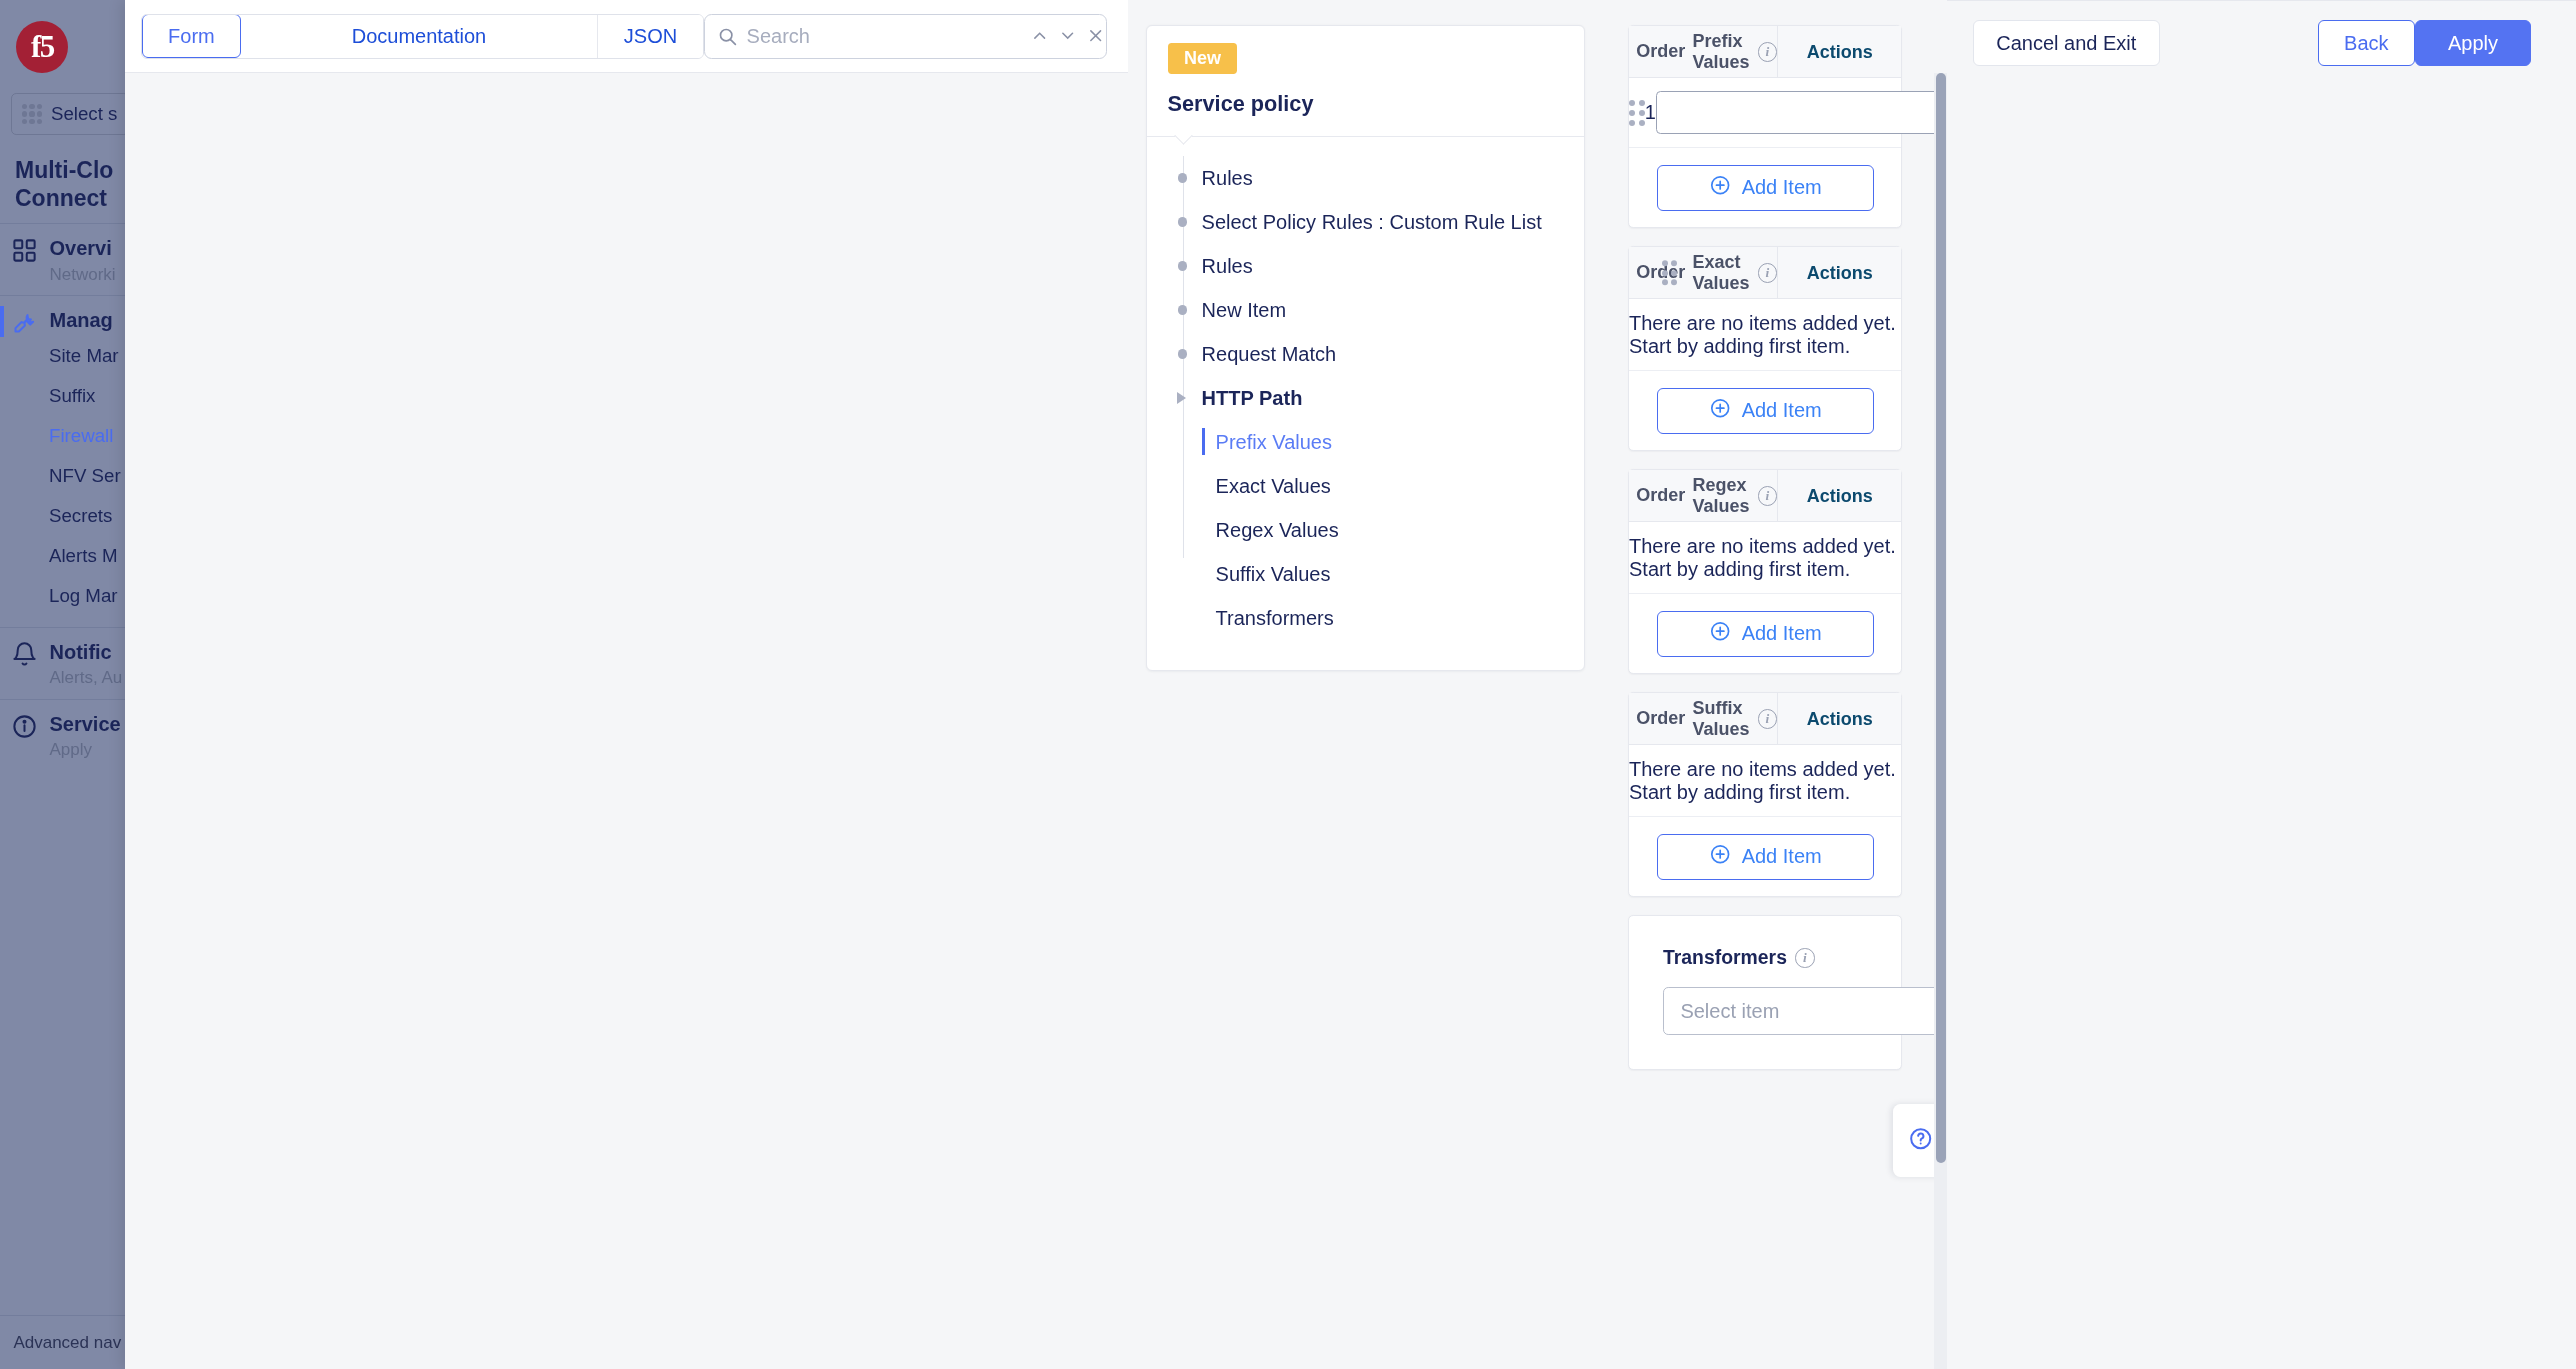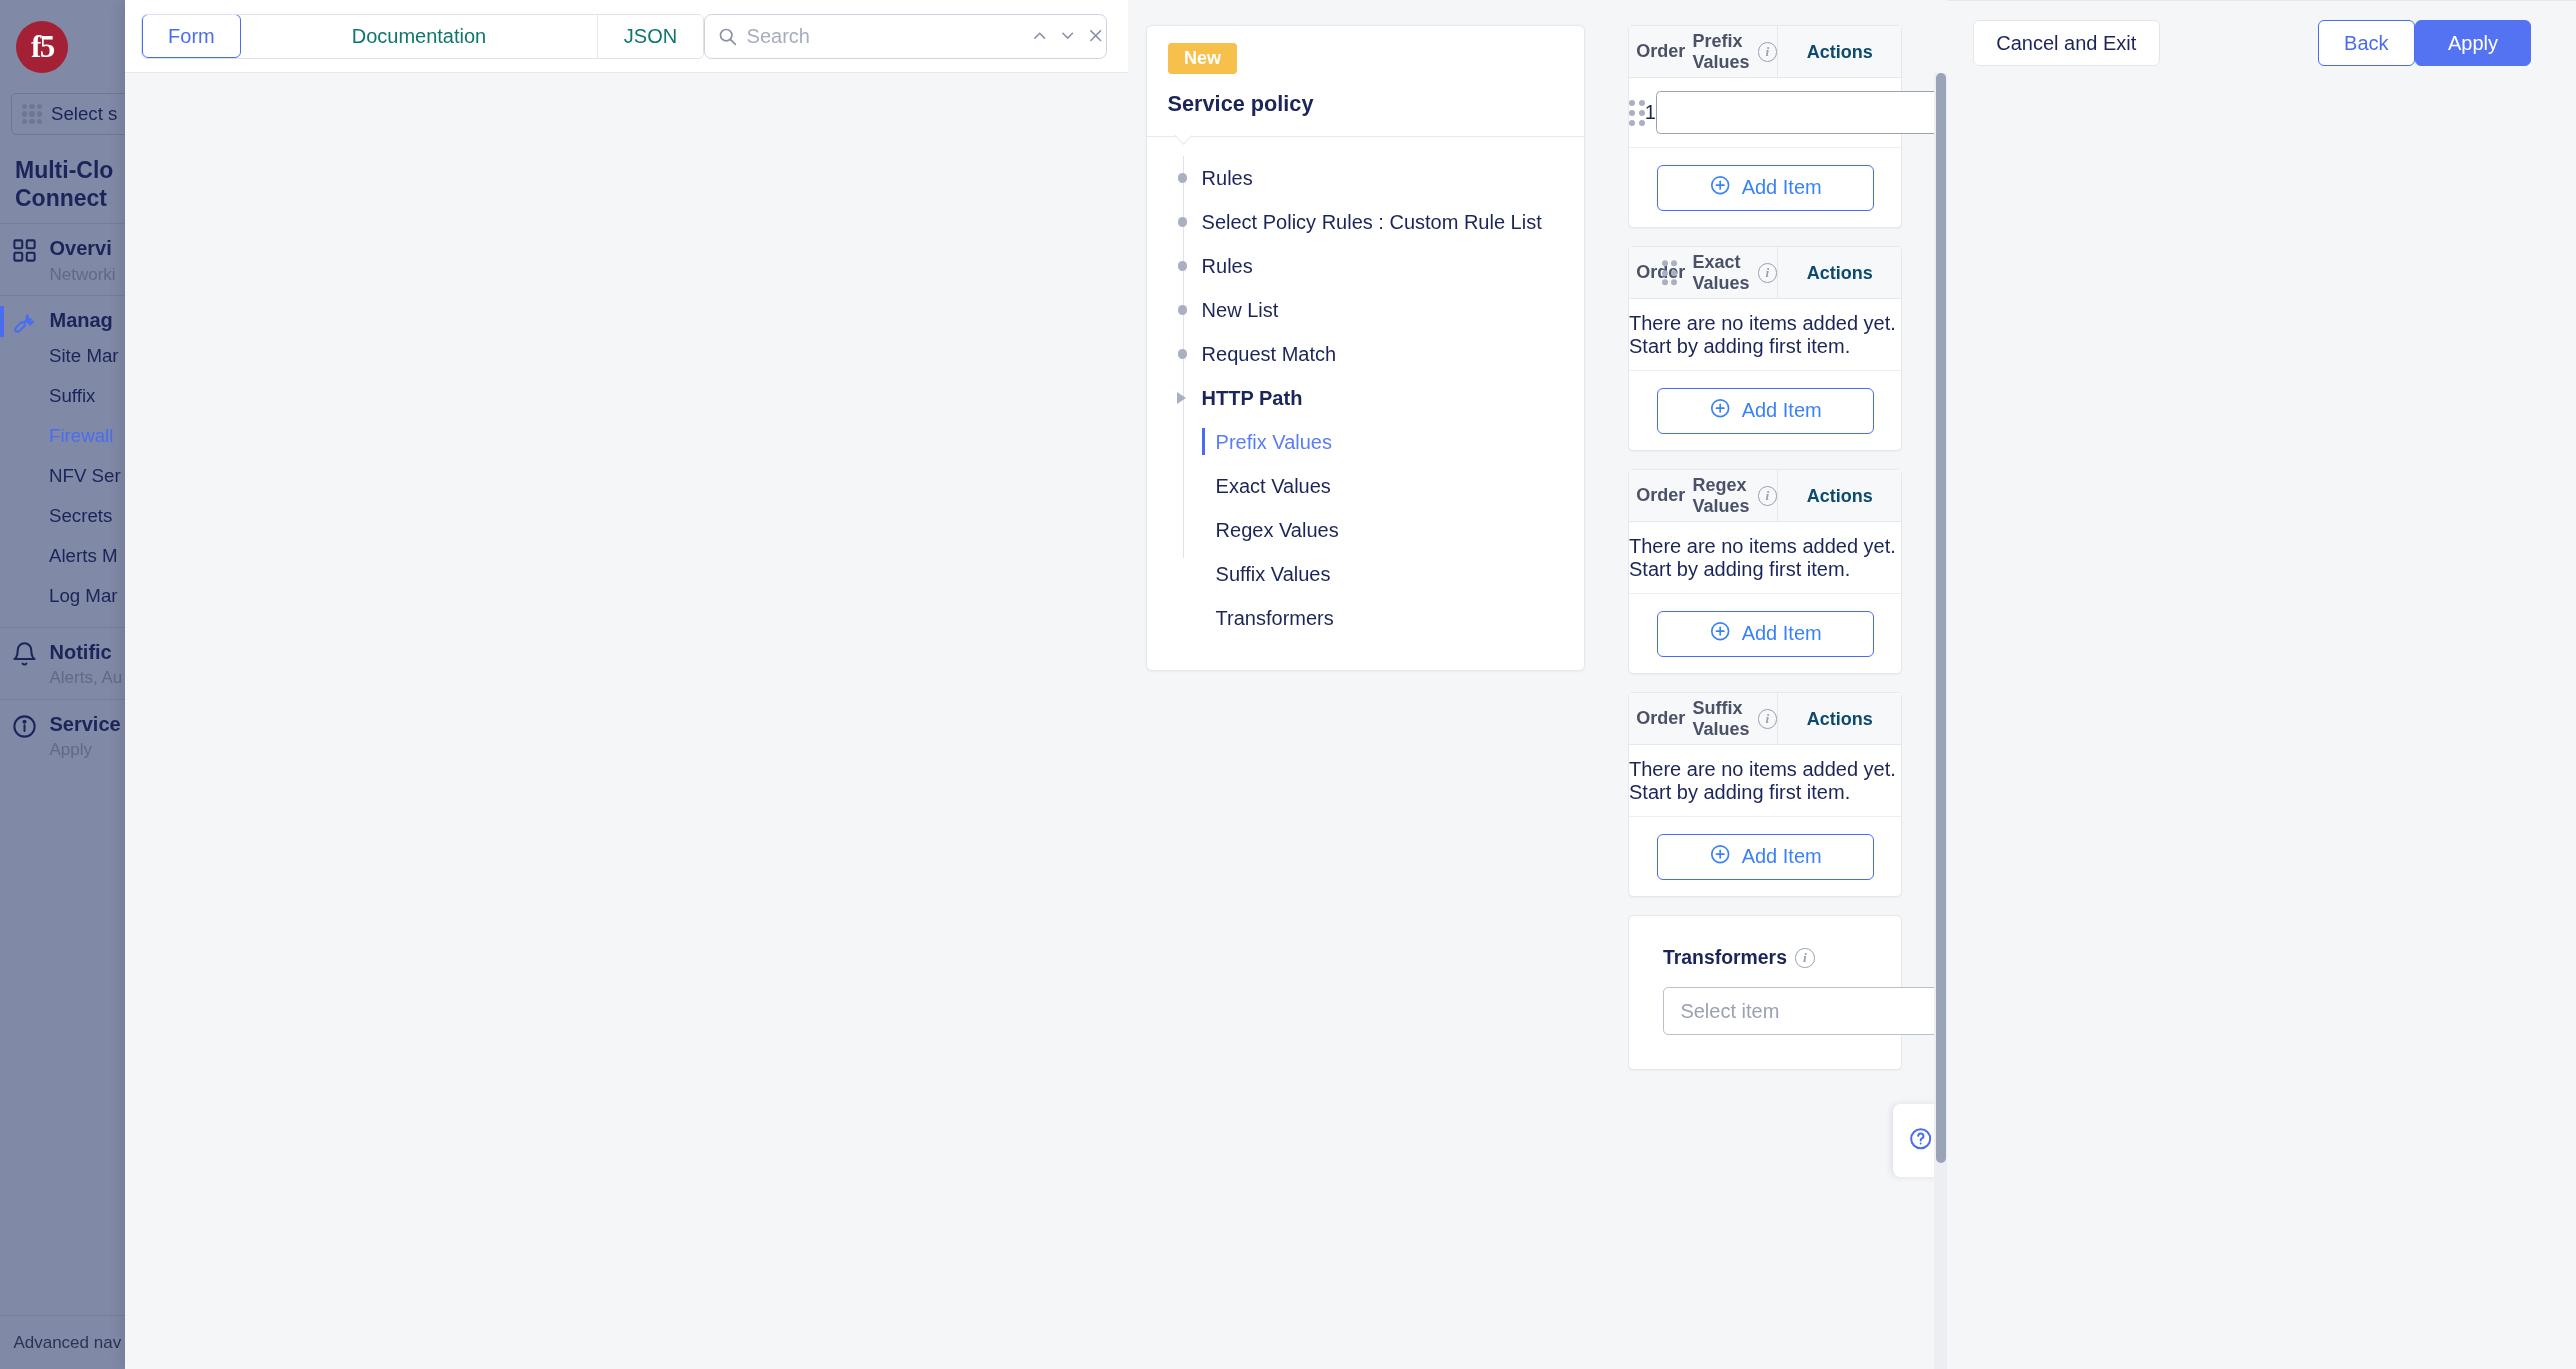--- a/index.html
+++ b/index.html
@@ -69,21 +69,21 @@
   .modal-topbar {
     height: 73px; background: #ffffff; border-bottom: 0.7px solid #e6e8ee;
     display: flex; align-items: center; padding: 0 0 0 16.4px; flex: none;
   }
   .seg {
     display: flex; height: 45px; border: 0.7px solid #dfe2ea; border-radius: 6px; overflow: hidden;
     background: #fff;
   }
   .seg .tab {
     display: flex; align-items: center; justify-content: center;
-    padding: 0 25.4px; font-size: 20px; color: #0f766e; background: #fff;
+    padding: 0 25.4px; font-size: 20px; color: #1d4ed8; background: #fff;
     border-right: 0.7px solid #e6e8ee; white-space: nowrap;
   }
   .seg .tab:last-child { border-right: none; }
   .seg .tab.active {
     color: #4a6cf0; border: 1.5px solid #4a6cf0; border-radius: 6px; margin: -0.7px;
     z-index: 2; position: relative;
   }
   .seg .tab.wide { min-width: 358px; }
 
   .search-wrap {
@@ -394,21 +394,21 @@
           <div class="tree-row">
             <span class="bullet"></span>
             <span class="lbl">Select Policy Rules : Custom Rule List</span>
           </div>
           <div class="tree-row">
             <span class="bullet"></span>
             <span class="lbl">Rules</span>
           </div>
           <div class="tree-row">
             <span class="bullet"></span>
-            <span class="lbl">New List</span>
+            <span class="lbl">New Item</span>
           </div>
           <div class="tree-row">
             <span class="bullet"></span>
             <span class="lbl">Request Match</span>
           </div>
           <div class="tree-row bold">
             <span class="arrow"></span>
             <span class="lbl">HTTP Path</span>
           </div>
 

